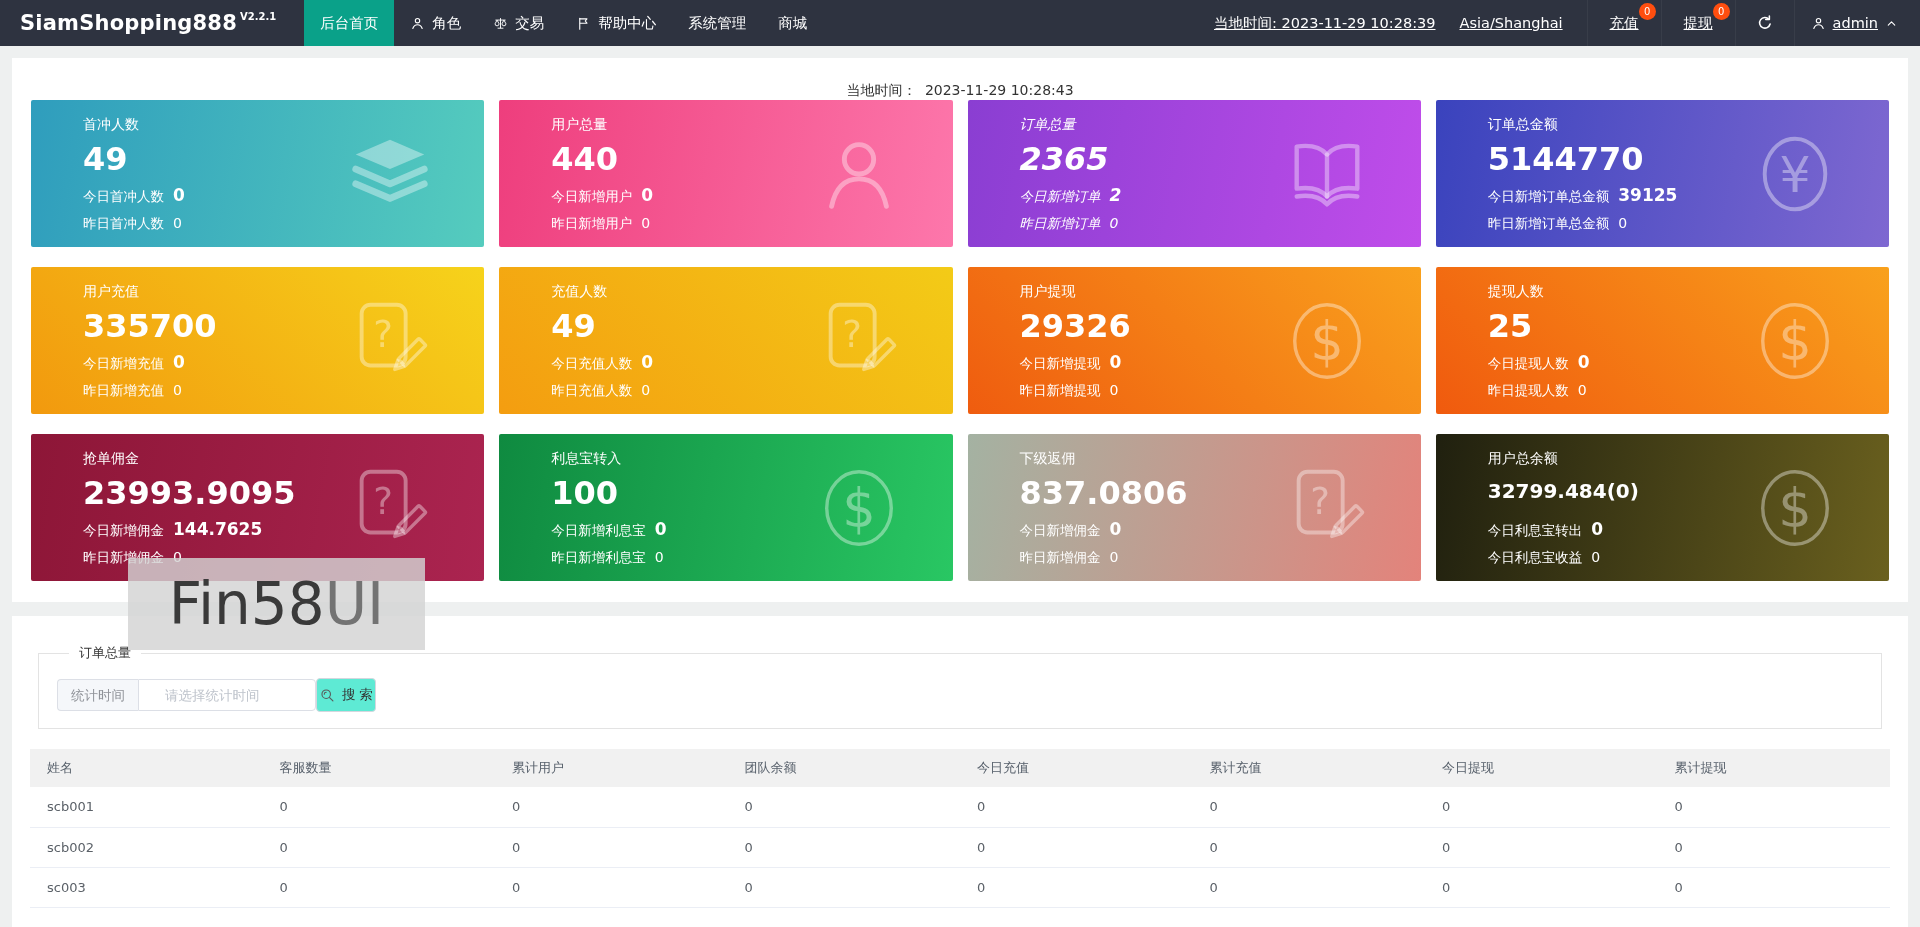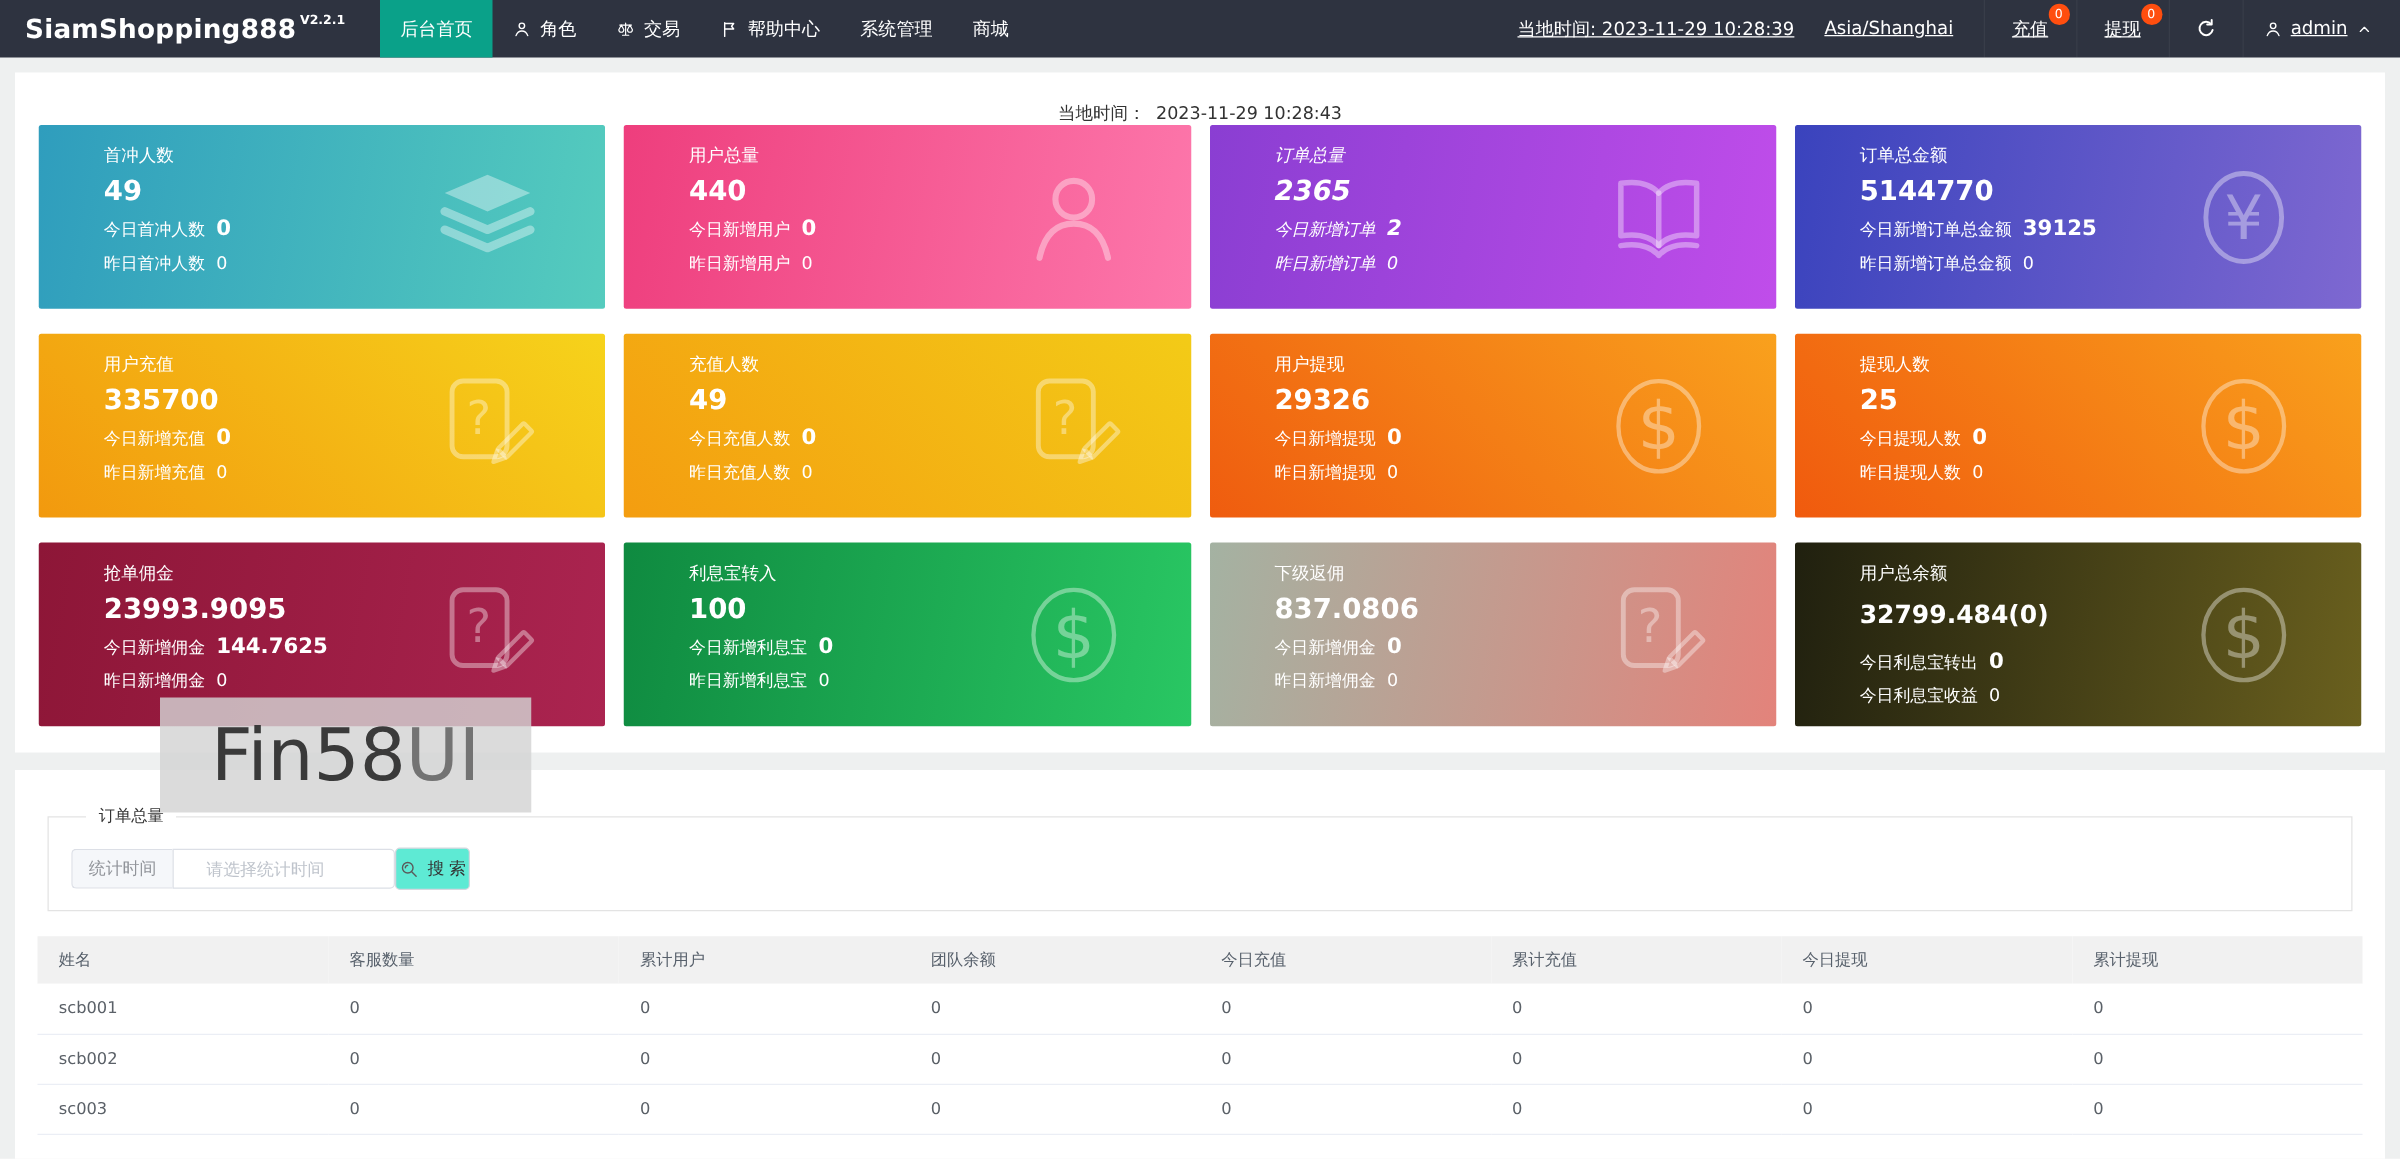--- a/index.html
+++ b/index.html
@@ -31,21 +31,21 @@
   .nav-admin .caret svg { width:13px; height:13px; display:block; }
   
   .panel { background:#fff; margin:0 12px; }
   .p1 { margin-top:12px; padding-bottom:21px; }
   .p1-time { text-align:center; padding-top:24px; font-size:14px; color:#333; }
   .p1-time .lab { margin-right:4px; }
   .sec-label { font-size:13px; color:#404040; margin:20px 0 12px 19px; }
   .grid { display:grid; grid-template-columns:repeat(4,1fr); gap:20px 15px; padding:0 19px; }
   .stat-card { position:relative; height:147px; color:#fff; padding:16px 0 0 52px; overflow:hidden; border-radius:2px; }
   .c-title { font-size:14px; margin-bottom:7px; }
-  .c-value { font-size:22px; font-weight:bold; line-height:1.15; margin-bottom:7px; }
+  .c-value { font-size:32px; font-weight:bold; line-height:1.15; margin-bottom:7px; }
   .c-value.small { font-size:20px; padding:5px 0 9px; }
   .c-line { font-size:13.5px; margin-bottom:9px; display:flex; align-items:baseline; gap:9px; }
   .c-line .v-big { font-weight:bold; font-size:17px; }
   .c-line .v-sm { font-size:14px; }
   .c-icon { position:absolute; right:50px; top:50%; transform:translateY(-50%); color:rgba(255,255,255,0.38); }
   .c-icon svg { width:88px; height:88px; display:block; }
   
   .watermark { position:absolute; left:128px; top:558px; width:297px; height:92px;
                background:rgba(211,211,211,0.82); z-index:30;
                display:flex; align-items:center; justify-content:center;

